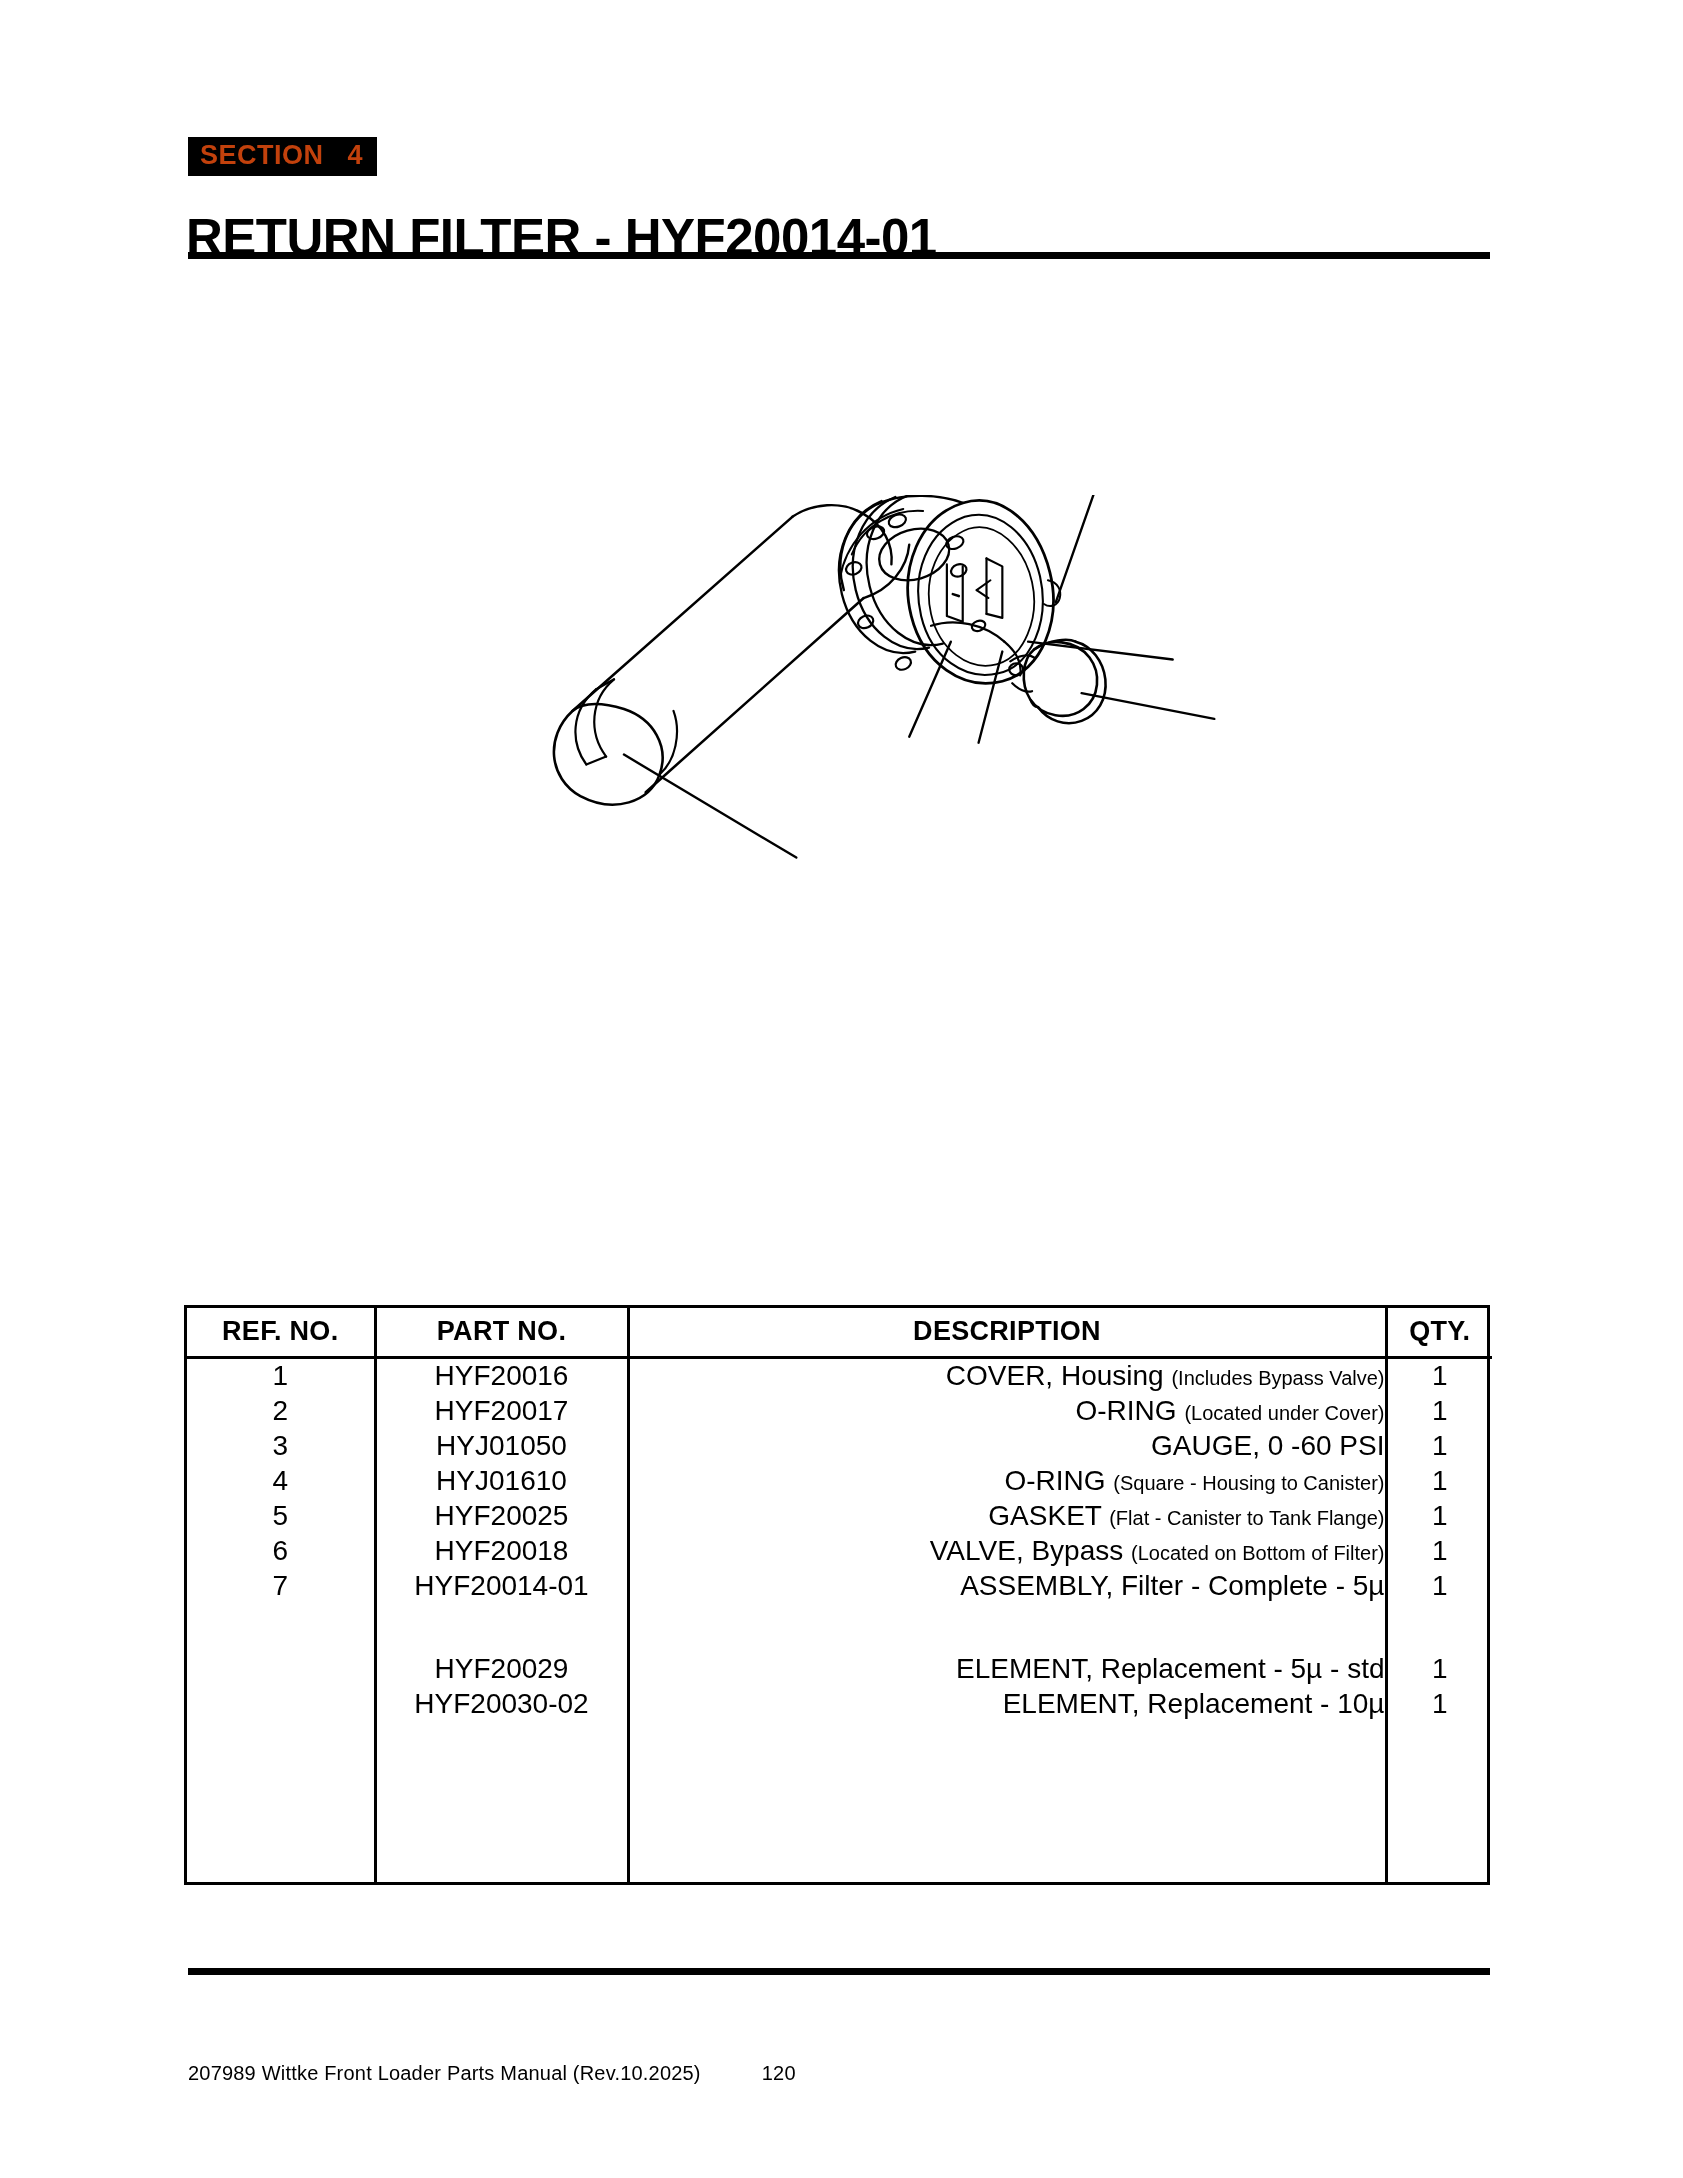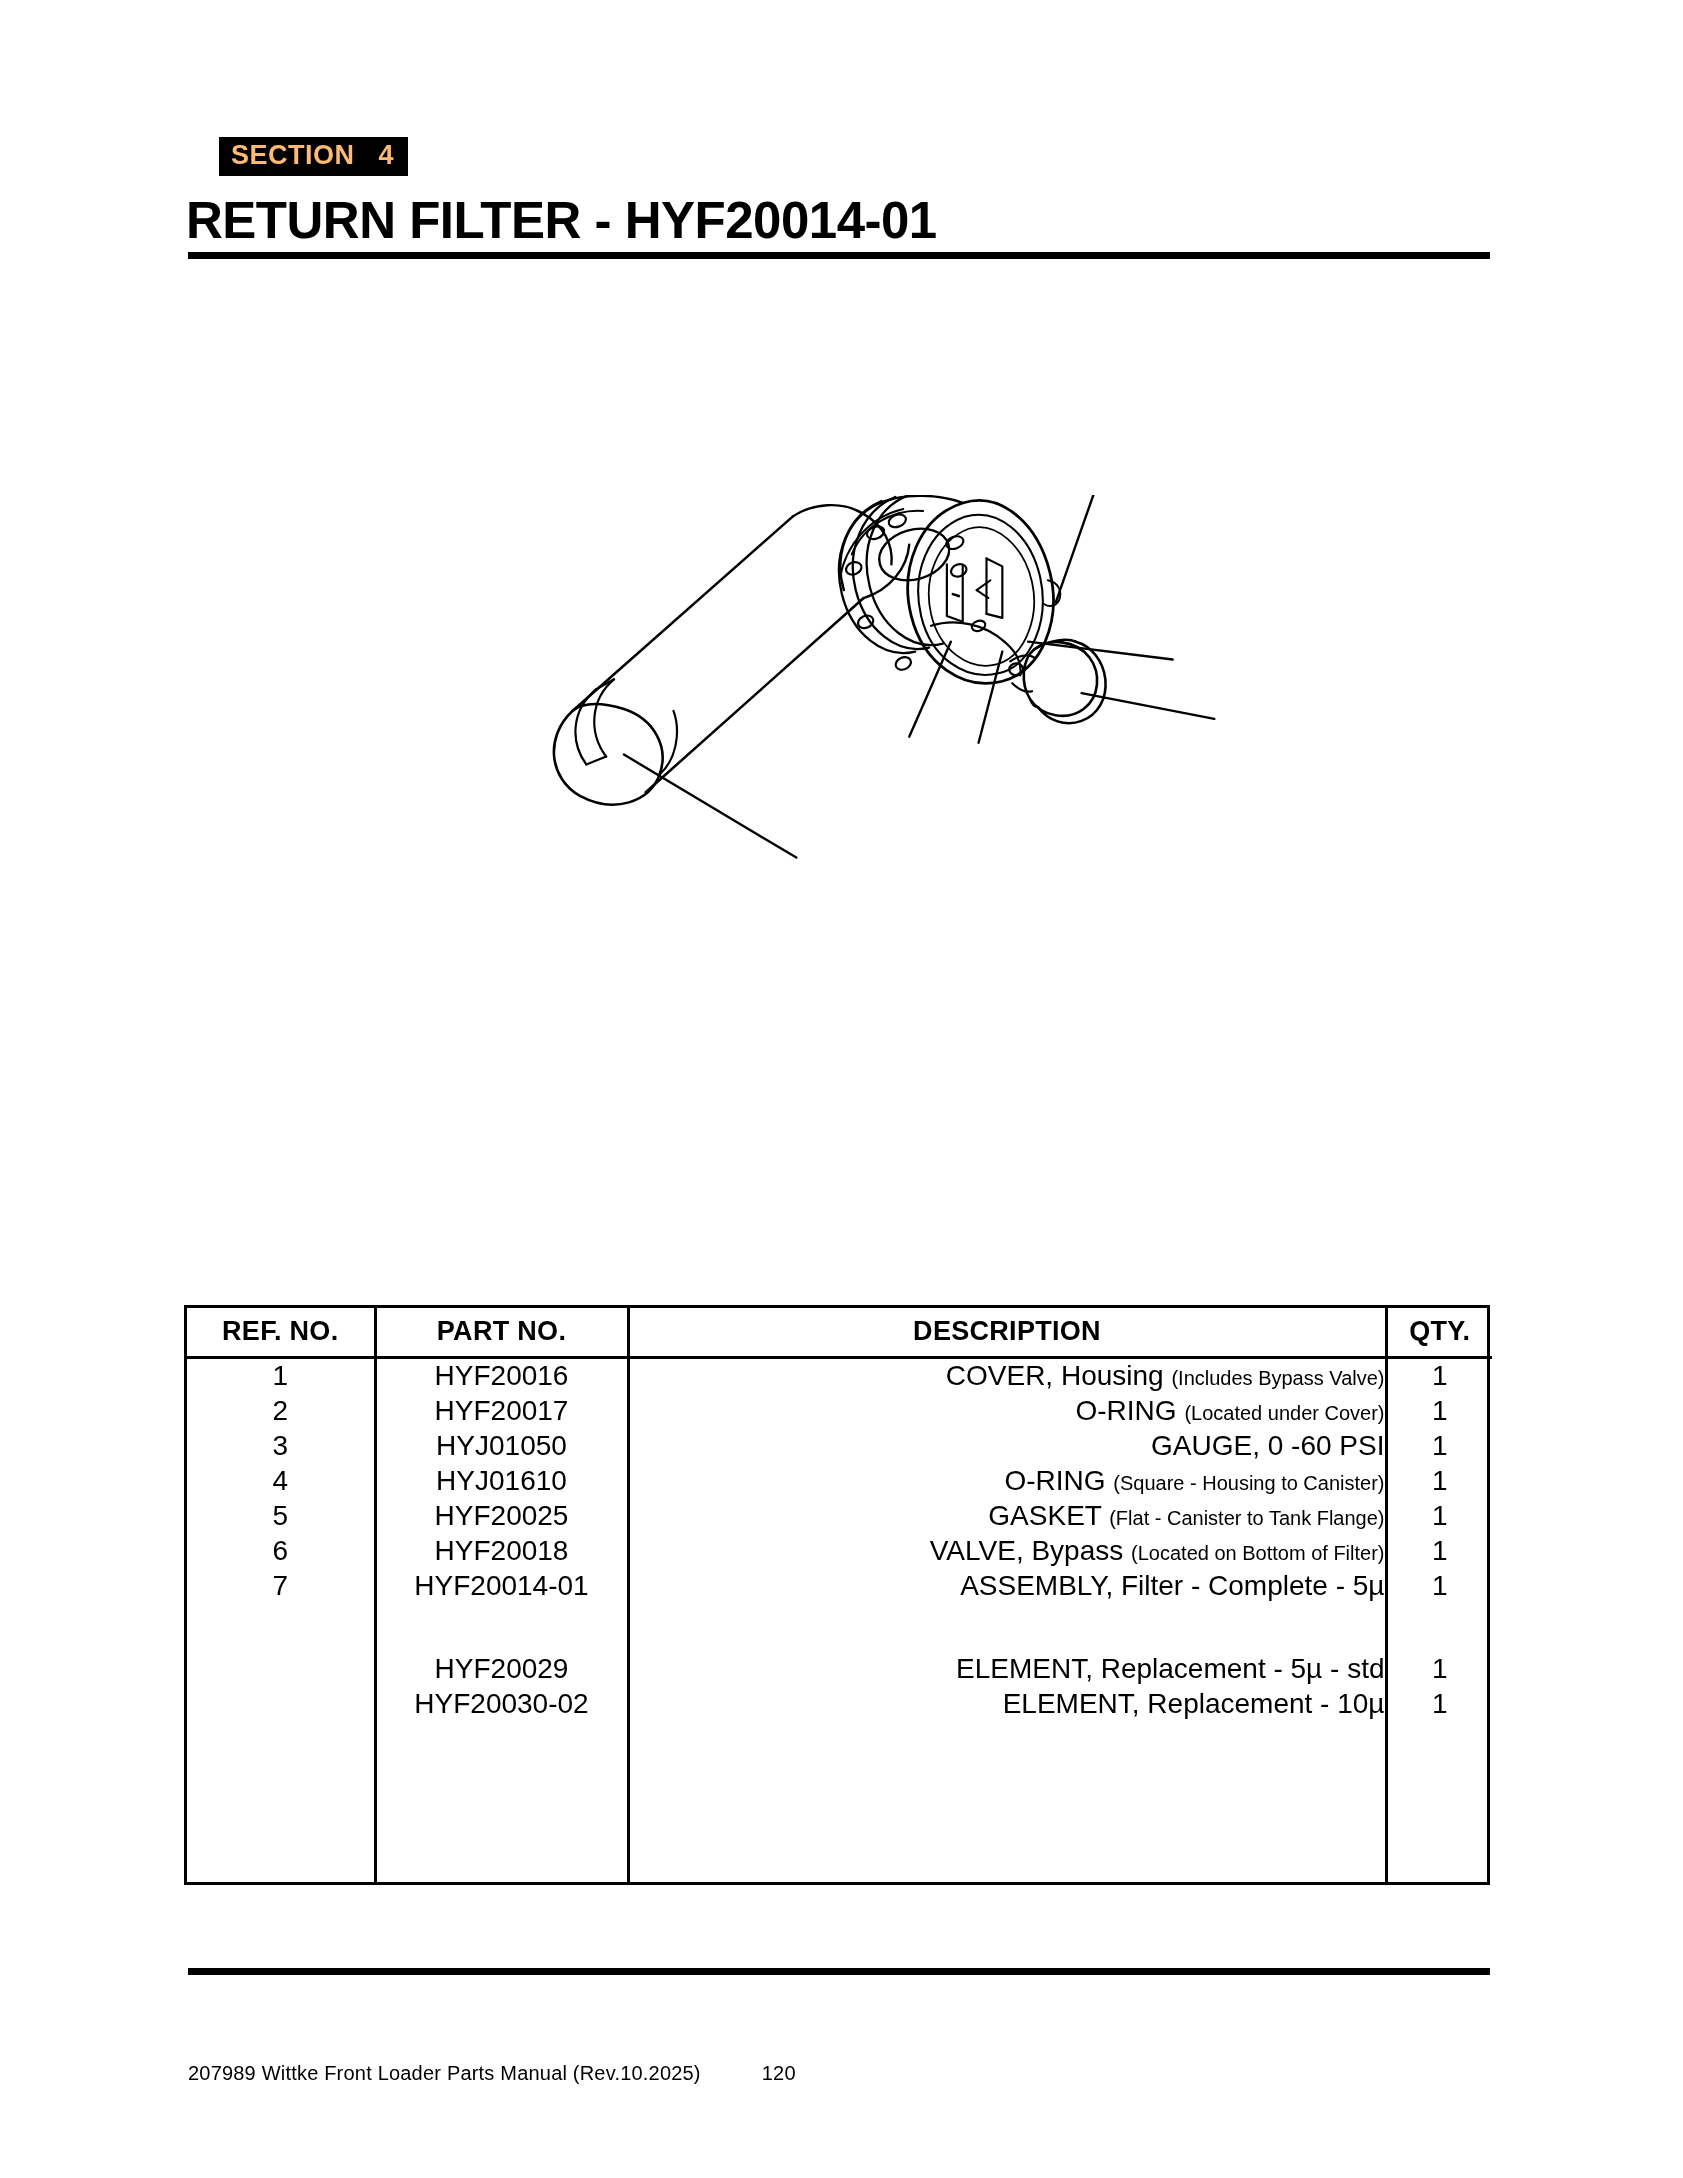--- a/index.html
+++ b/index.html
@@ -20,34 +20,33 @@
     position: absolute;
     inset: 0;
   }
 
   
   .section-badge {
     position: absolute;
     left: 188px;
     top: 137px;
     background: #000000;
-    color: #fdba74;
+    color: #c2410c;
     font-weight: bold;
     font-size: 27px;
     letter-spacing: 0.5px;
     padding: 5px 14px 7px 12px;
     line-height: 1;
     white-space: pre;
-    margin-left: 31px;
   }
 
   .page-title {
     position: absolute;
     left: 186px;
-    top: 161px;
+    top: 178px;
     font-size: 51px;
     font-weight: bold;
     letter-spacing: -0.5px;
     line-height: 1;
     white-space: nowrap;
   }
 
   .rule-top {
     position: absolute;
     left: 188px;

